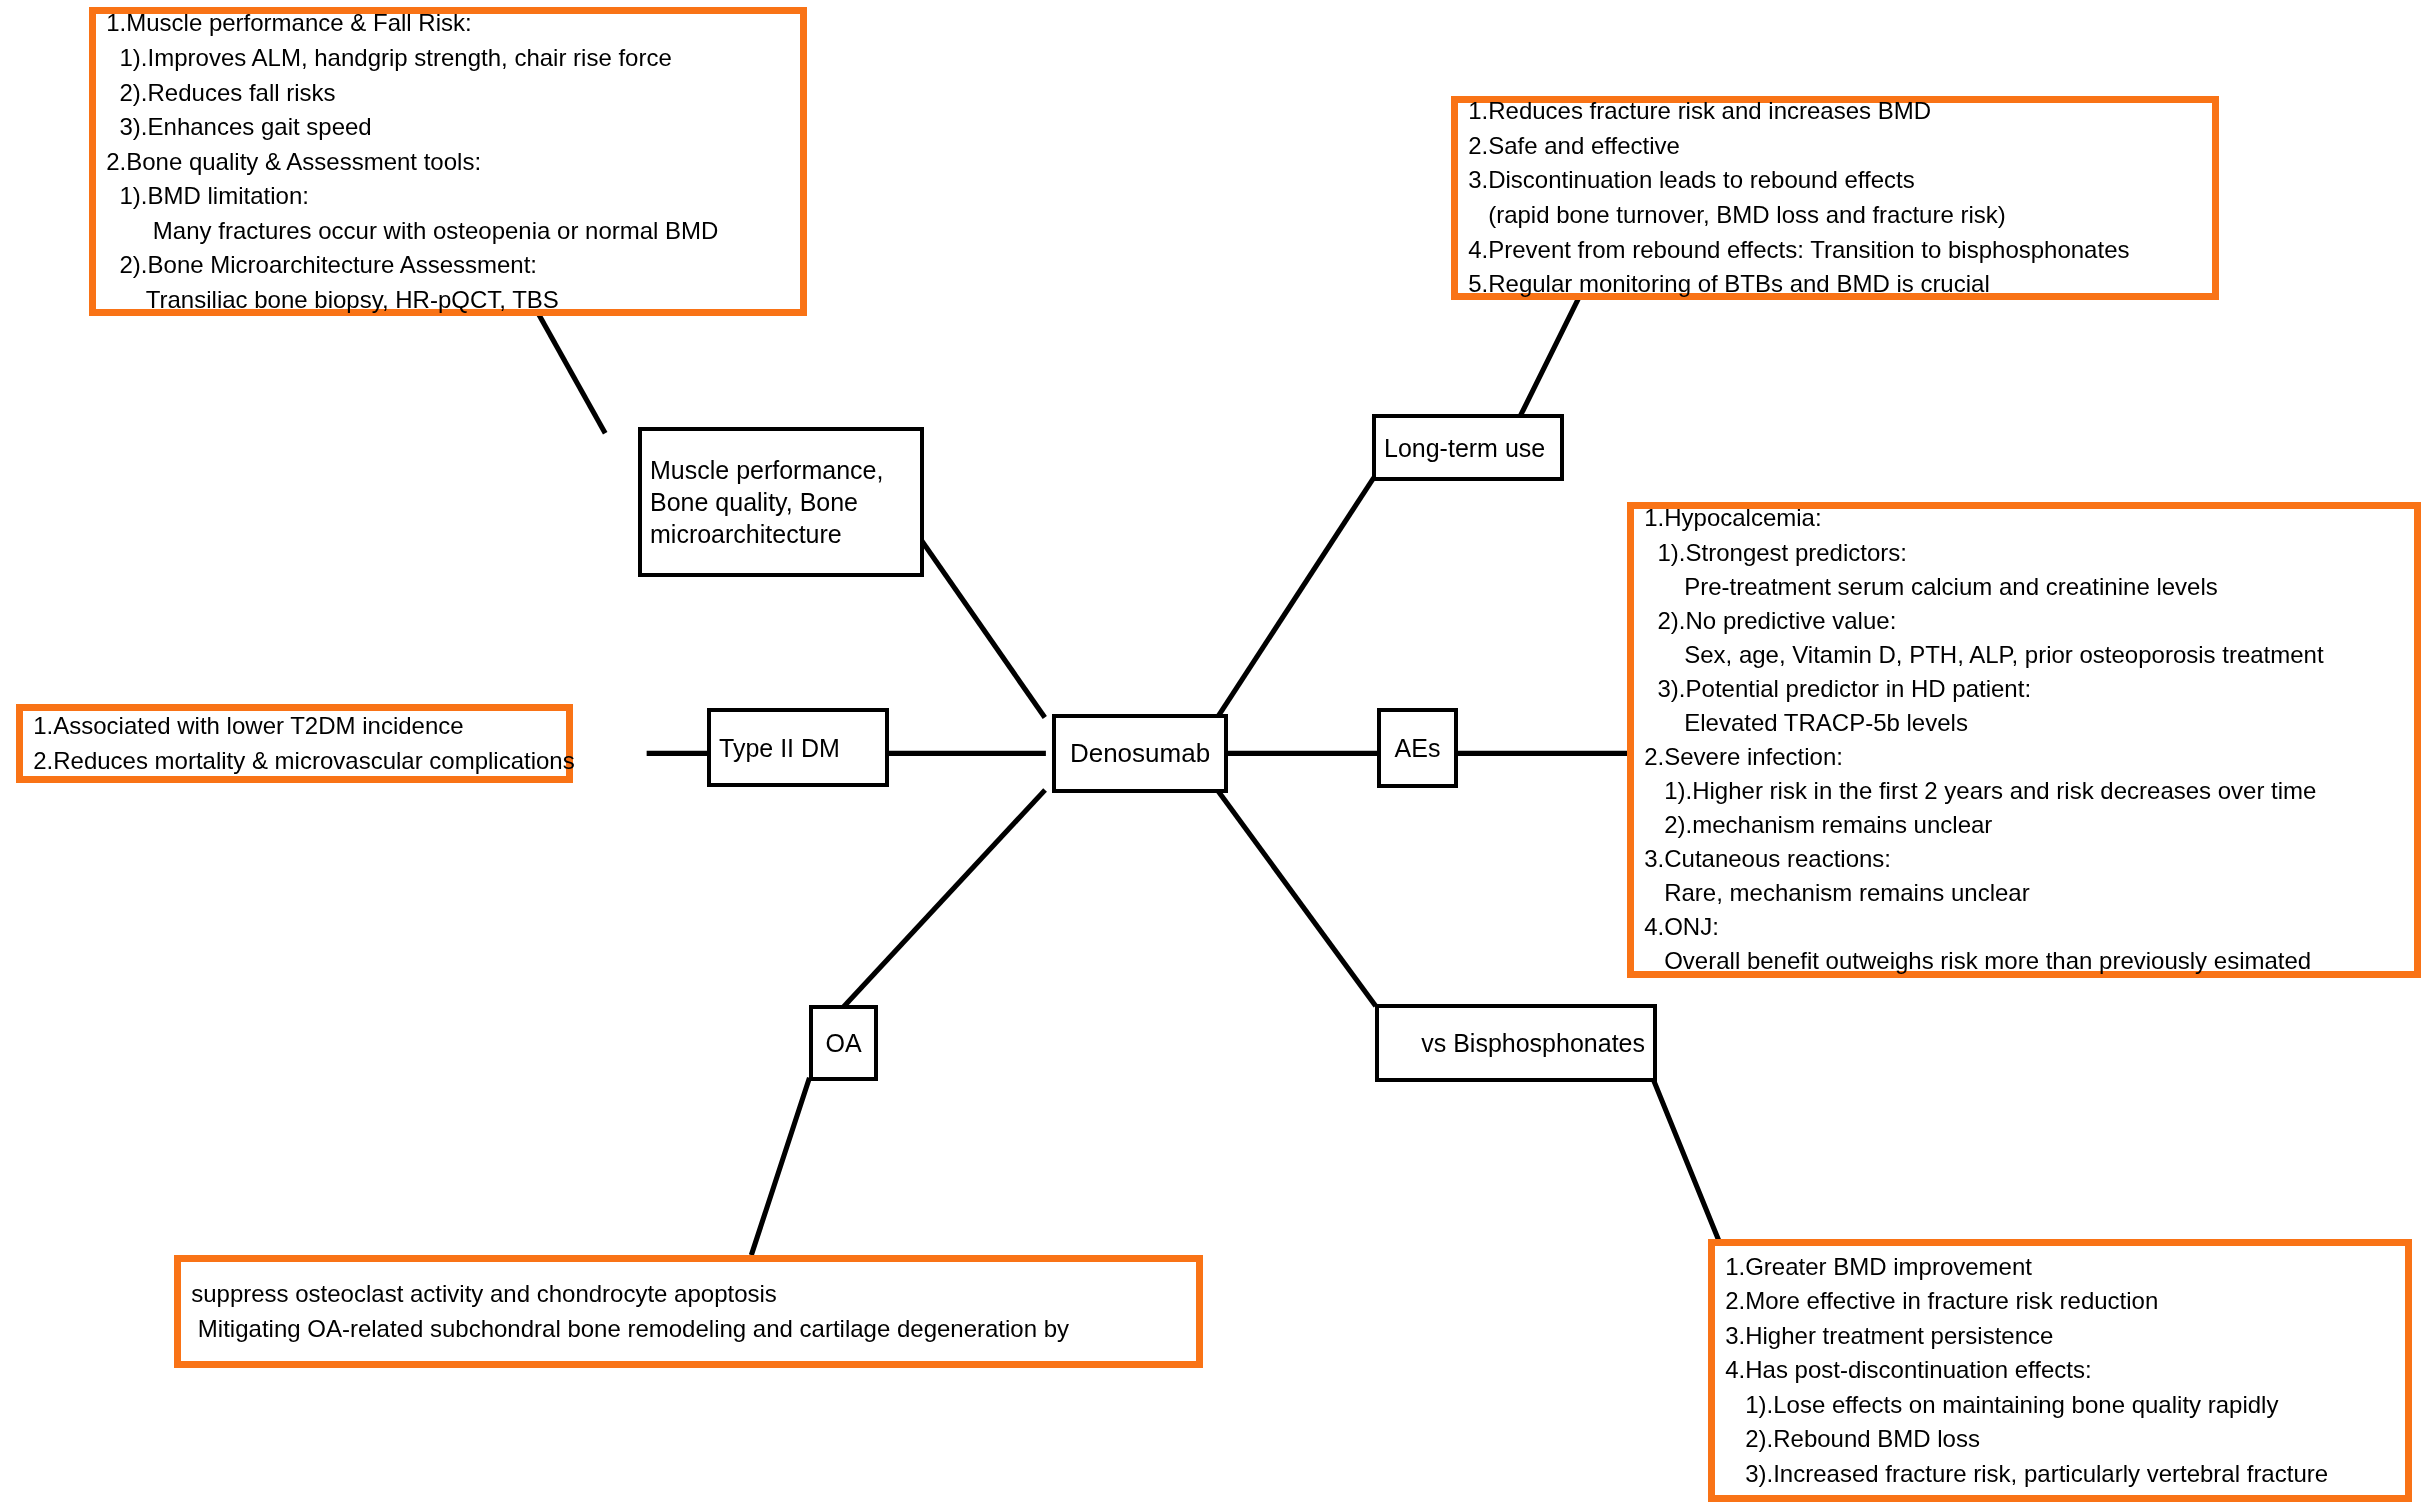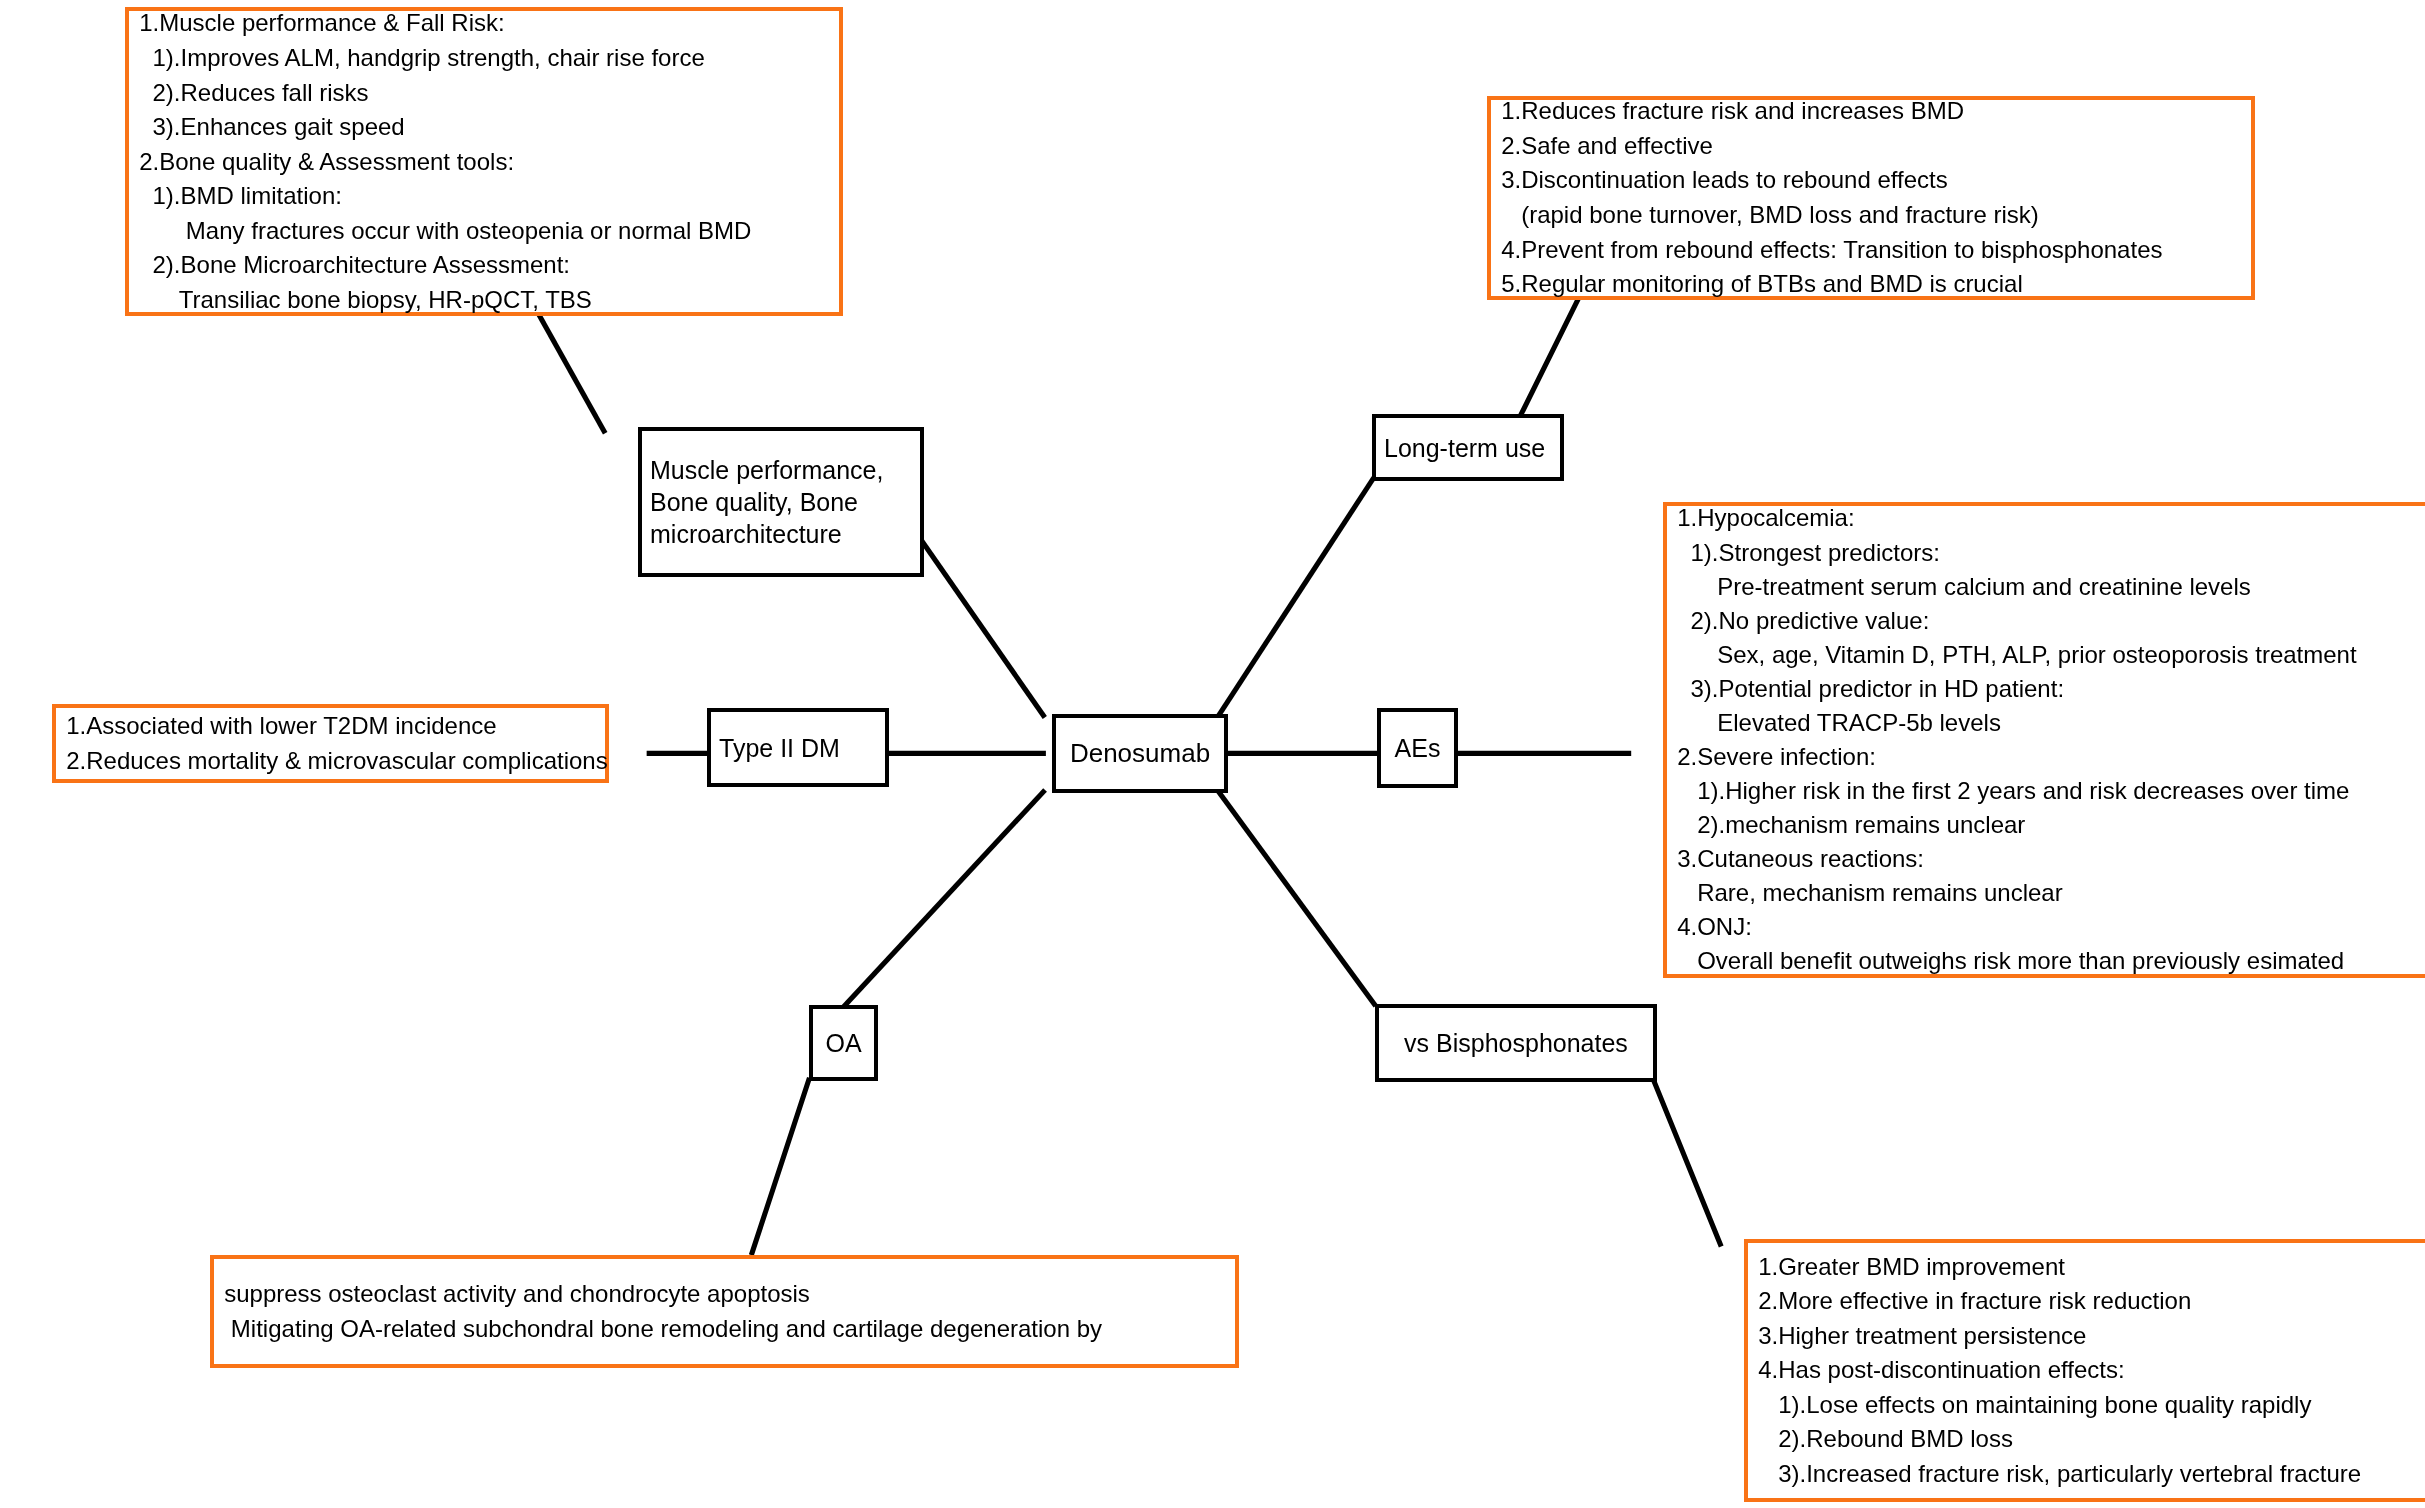--- a/index.html
+++ b/index.html
@@ -36,27 +36,26 @@
   .node-label {
     font-size: 25px;
     line-height: 1.28;
     white-space: pre-line;
     padding: 0 8px;
   }
   .detail {
     position: absolute;
     box-sizing: border-box;
     background: #ffffff;
-    border: 4px solid #f97316;
+    border: 7px solid #f97316;
     display: flex;
     flex-direction: column;
     justify-content: center;
     z-index: 4;
     padding: 5.7px 10.2px;
-    margin-left: 36px;
   }
   .detail-line {
     font-size: 24px;
     line-height: 1.44;
     white-space: pre;
   }
   .detail-line.tight {
     line-height: 1.42;
   }
   .center-node .node-label {
@@ -174,18 +173,18 @@
   </div>
 
   <div class="node" style="left:707px; top:708px; width:182px; height:79px; justify-content:flex-start;">
     <span class="node-label">Type II DM</span>
   </div>
 
   <div class="node" style="left:809px; top:1005px; width:69px; height:76px; justify-content:center;">
     <span class="node-label">OA</span>
   </div>
 
-  <div class="node" style="left:1375px; top:1004px; width:282px; height:78px; justify-content:center;">
+  <div class="node" style="left:1375px; top:1004px; width:282px; height:78px; justify-content:flex-end;">
     <span class="node-label">vs Bisphosphonates</span>
   </div>
 
 </div>
 
 
 </body></html>

